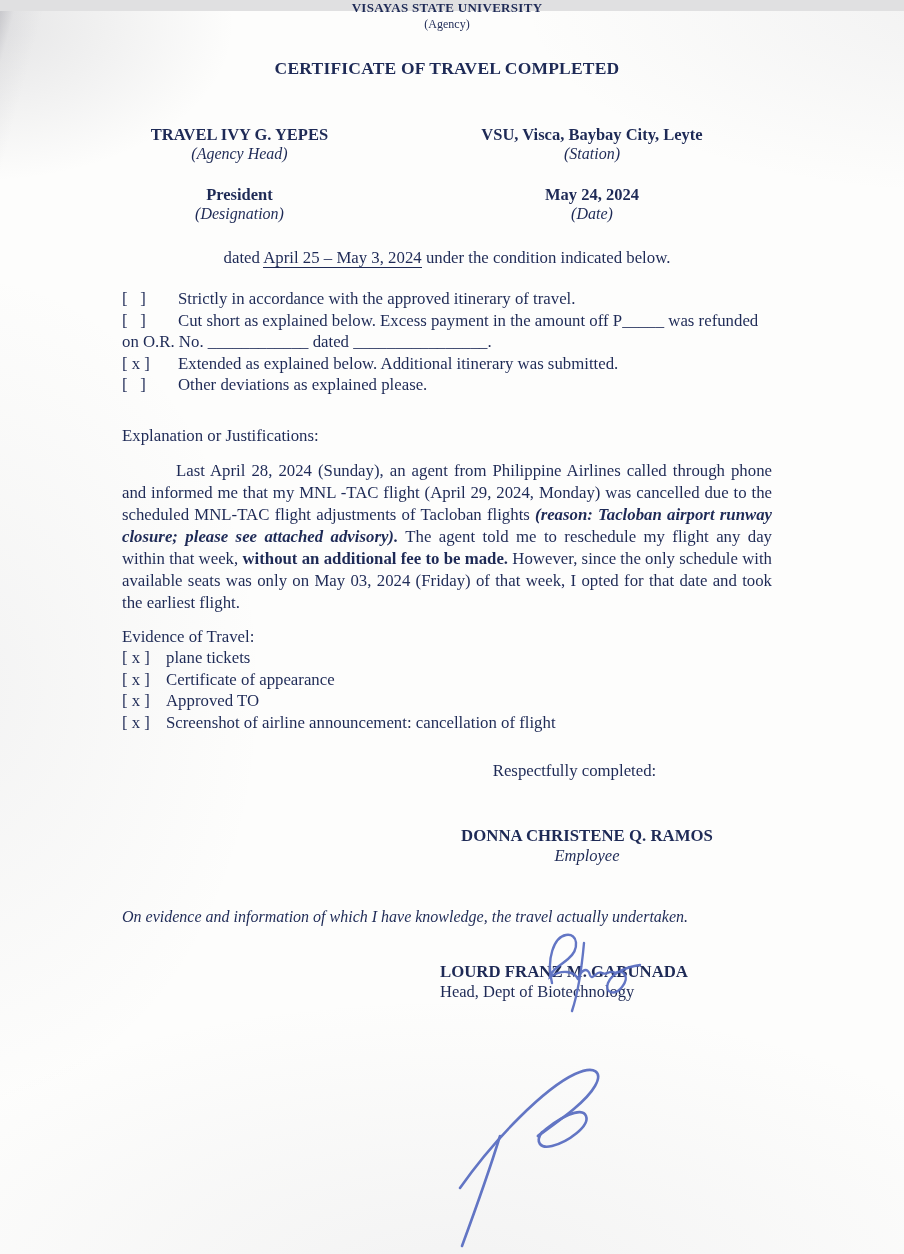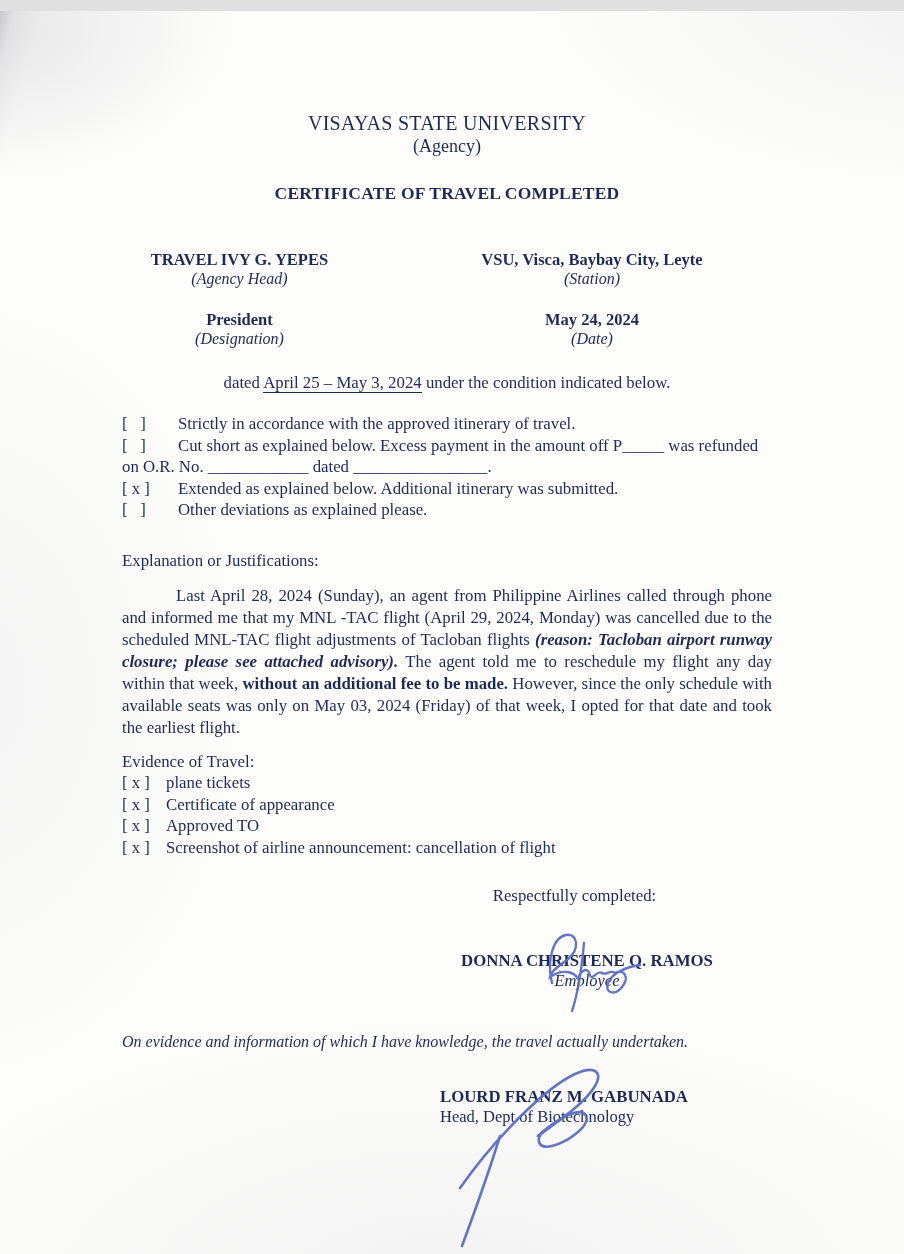--- a/index.html
+++ b/index.html
@@ -15,22 +15,22 @@
       radial-gradient(ellipse 700px 300px at 108% 0%, rgba(140,140,150,0.10), transparent 65%),
       radial-gradient(ellipse 900px 420px at 50% 103%, rgba(150,150,160,0.10), transparent 70%),
       radial-gradient(ellipse 500px 700px at -4% 55%, rgba(130,130,140,0.08), transparent 60%),
       #fdfdfc;
   }
   .scan-strip{position:absolute;top:0;left:0;width:904px;height:11px;background:#e0e0e1;}
   .fold{position:absolute;top:11px;left:0;width:46px;height:200px;
     background:linear-gradient(105deg, rgba(90,90,105,0.22) 0px, rgba(160,160,170,0.10) 14px, transparent 42px);}
   .content{position:relative;padding:0 132px 0 122px;}
   .center{text-align:center;}
-  .title{margin-top:112px;font-size:20px;font-weight:normal;letter-spacing:0.3px;}
-  .sub{font-size:18px;margin-top:1px;}
+  .title{font-size:13px;font-weight:bold;letter-spacing:0.3px;}
+  .sub{font-size:12px;margin-top:1px;}
   .cert-title{margin-top:26px;font-size:17.5px;font-weight:bold;letter-spacing:0.2px;}
   .parties{display:flex;justify-content:space-between;}
   .p-row1{margin-top:46px;}
   .p-row2{margin-top:22px;justify-content:space-between;}
   .p-cell-l{width:235px;text-align:center;}
   .p-cell-r{width:300px;text-align:center;margin-right:30px;}
   .p-name{font-size:16.5px;font-weight:bold;}
   .p-label{font-size:16px;font-style:italic;margin-top:0px;}
   .certify{margin-top:24px;font-size:16.8px;line-height:21px;}
   .certify .l1{text-align:justify;text-align-last:justify;}

